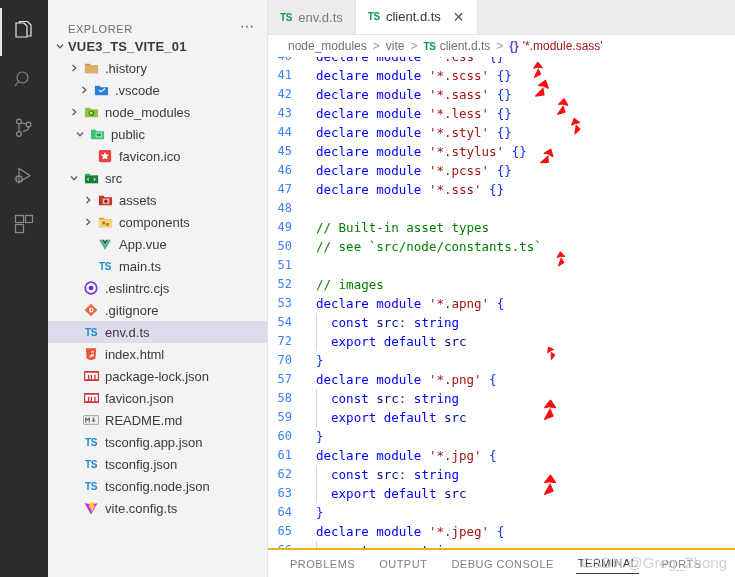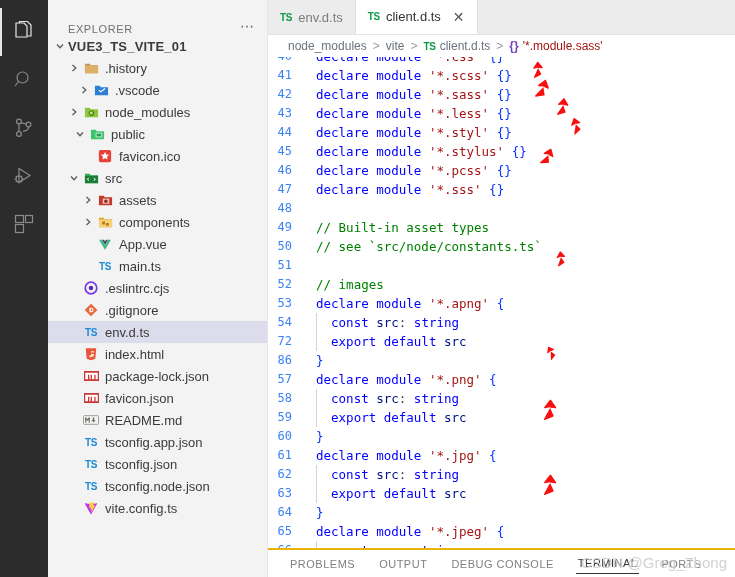--- a/index.html
+++ b/index.html
@@ -533,21 +533,21 @@
             <div class="cl"><span class="ln">46</span><span class="src"><span class="kw">declare module </span><span class="str">'*.pcss'</span><span class="pun"> </span><span class="brc">{}</span></span></div>
             <div class="cl"><span class="ln">47</span><span class="src"><span class="kw">declare module </span><span class="str">'*.sss'</span><span class="pun"> </span><span class="brc">{}</span></span></div>
             <div class="cl"><span class="ln">48</span><span class="src"></span></div>
             <div class="cl"><span class="ln">49</span><span class="src"><span class="cmt">// Built-in asset types</span></span></div>
             <div class="cl"><span class="ln">50</span><span class="src"><span class="cmt">// see `src/node/constants.ts`</span></span></div>
             <div class="cl"><span class="ln">51</span><span class="src"></span></div>
             <div class="cl"><span class="ln">52</span><span class="src"><span class="cmt">// images</span></span></div>
             <div class="cl"><span class="ln">53</span><span class="src"><span class="kw">declare module </span><span class="str">'*.apng'</span><span class="pun"> </span><span class="brc">{</span></span></div>
             <div class="cl"><span class="ln">54</span><span class="src"><span class="guide"></span><span class="pun">  </span><span class="kw">const </span><span class="var">src</span><span class="pun">: </span><span class="kw">string</span></span></div>
             <div class="cl"><span class="ln">72</span><span class="src"><span class="guide"></span><span class="pun">  </span><span class="kw">export default </span><span class="var">src</span></span></div>
-            <div class="cl"><span class="ln">86</span><span class="src"><span class="brc">}</span></span></div>
+            <div class="cl"><span class="ln">70</span><span class="src"><span class="brc">}</span></span></div>
             <div class="cl"><span class="ln">57</span><span class="src"><span class="kw">declare module </span><span class="str">'*.png'</span><span class="pun"> </span><span class="brc">{</span></span></div>
             <div class="cl"><span class="ln">58</span><span class="src"><span class="guide"></span><span class="pun">  </span><span class="kw">const </span><span class="var">src</span><span class="pun">: </span><span class="kw">string</span></span></div>
             <div class="cl"><span class="ln">59</span><span class="src"><span class="guide"></span><span class="pun">  </span><span class="kw">export default </span><span class="var">src</span></span></div>
             <div class="cl"><span class="ln">60</span><span class="src"><span class="brc">}</span></span></div>
             <div class="cl"><span class="ln">61</span><span class="src"><span class="kw">declare module </span><span class="str">'*.jpg'</span><span class="pun"> </span><span class="brc">{</span></span></div>
             <div class="cl"><span class="ln">62</span><span class="src"><span class="guide"></span><span class="pun">  </span><span class="kw">const </span><span class="var">src</span><span class="pun">: </span><span class="kw">string</span></span></div>
             <div class="cl"><span class="ln">63</span><span class="src"><span class="guide"></span><span class="pun">  </span><span class="kw">export default </span><span class="var">src</span></span></div>
             <div class="cl"><span class="ln">64</span><span class="src"><span class="brc">}</span></span></div>
             <div class="cl"><span class="ln">65</span><span class="src"><span class="kw">declare module </span><span class="str">'*.jpeg'</span><span class="pun"> </span><span class="brc">{</span></span></div>
             <div class="cl"><span class="ln">66</span><span class="src"><span class="guide"></span><span class="pun">  </span><span class="kw">const </span><span class="var">src</span><span class="pun">: </span><span class="kw">string</span></span></div>

